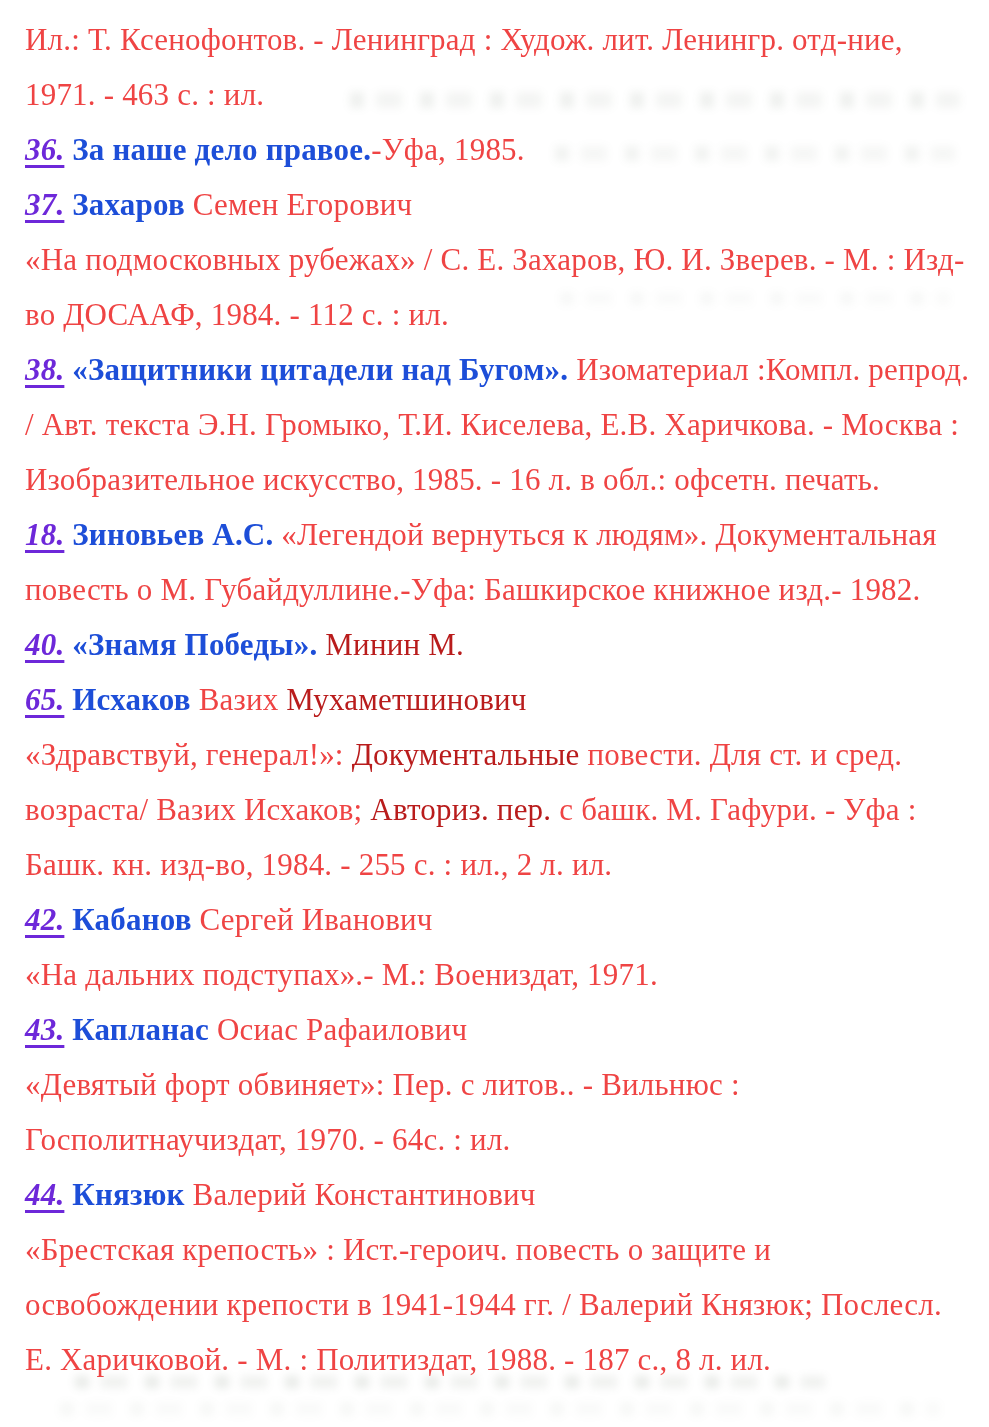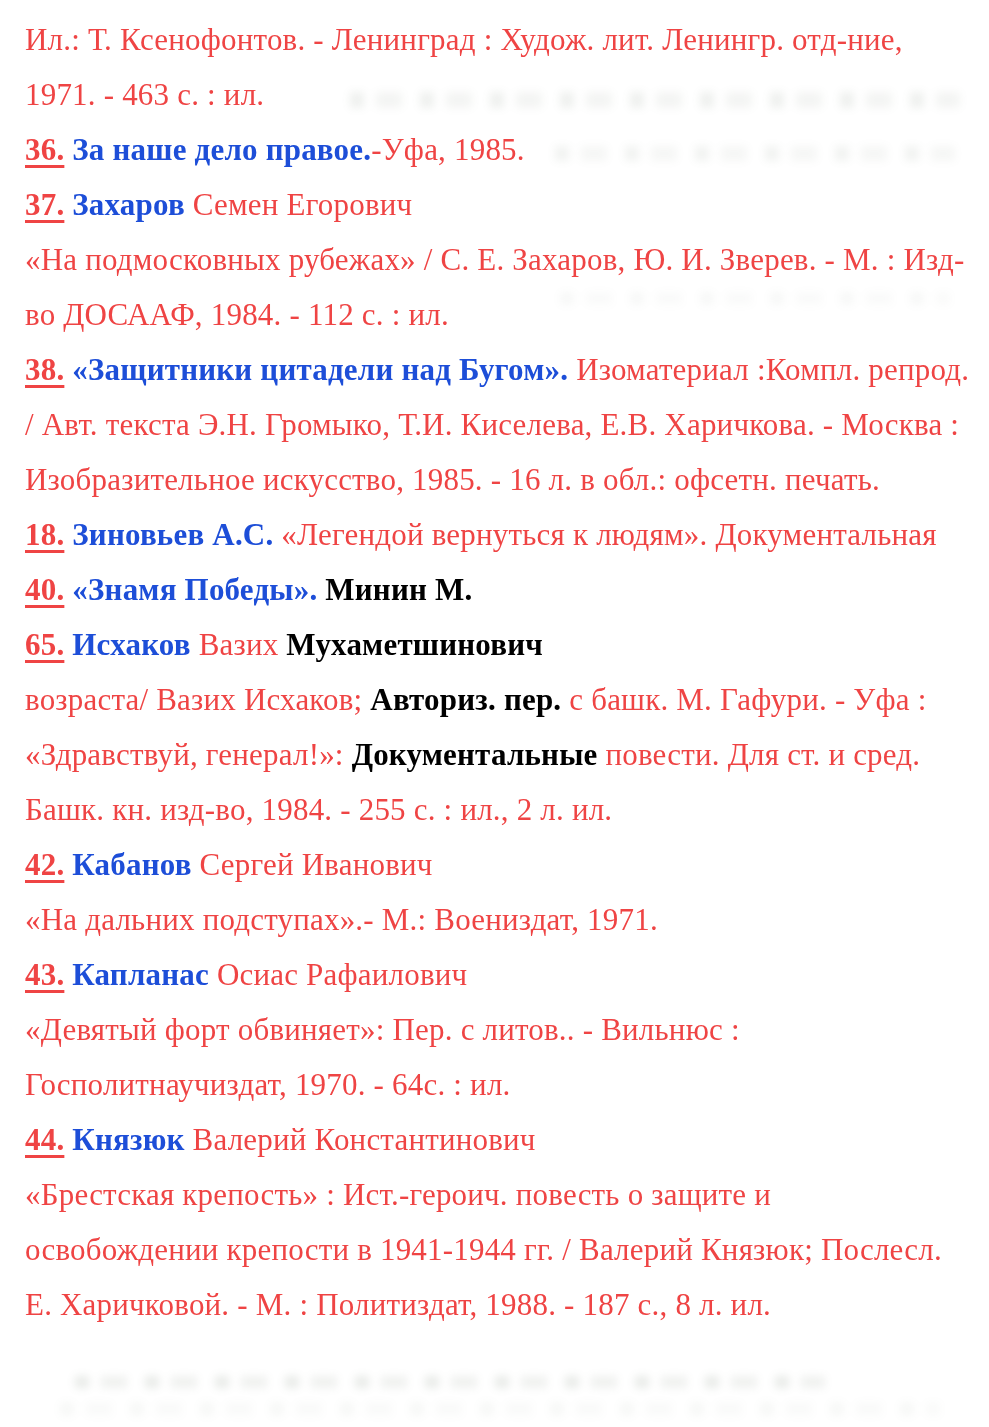--- a/index.html
+++ b/index.html
@@ -31,28 +31,29 @@
   .seg-regular {
     font-weight: normal;
     color: #ef4444;
   }
   .seg-bold {
     font-weight: bold;
     color: #1d4ed8;
   }
   .seg-num {
     font-weight: bold;
+    font-style: italic;
     text-decoration: underline;
     text-decoration-thickness: 2.5px;
     text-underline-offset: 5px;
-    color: #ef4444;
+    color: #6d28d9;
   }
   .seg-faded {
-    font-weight: bold;
-    color: #000000;
+    font-weight: normal;
+    color: #b91c1c;
   }
   
   .artifact {
     position: absolute;
     pointer-events: none;
     background: repeating-linear-gradient(
       90deg,
       rgba(120, 135, 118, 0.55) 0px,
       rgba(120, 135, 118, 0.55) 14px,
       rgba(255, 255, 255, 0) 14px,
@@ -77,24 +78,25 @@
     <p class="bib-line"><span class="seg-regular">Ил.: Т. Ксенофонтов. - Ленинград : Худож. лит. Ленингр. отд-ние,</span></p>
     <p class="bib-line"><span class="seg-regular">1971. - 463 с. : ил.</span></p>
     <p class="bib-line"><span class="seg-num">36.</span><span class="seg-bold"> За наше дело правое.</span><span class="seg-regular">-Уфа, 1985.</span></p>
     <p class="bib-line"><span class="seg-num">37.</span><span class="seg-bold"> Захаров</span><span class="seg-regular"> Семен Егорович</span></p>
     <p class="bib-line"><span class="seg-regular">«На подмосковных рубежах» / С. Е. Захаров, Ю. И. Зверев. - М. : Изд-</span></p>
     <p class="bib-line"><span class="seg-regular">во ДОСААФ, 1984. - 112 с. : ил.</span></p>
     <p class="bib-line"><span class="seg-num">38.</span><span class="seg-bold"> «Защитники цитадели над Бугом».</span><span class="seg-regular"> Изоматериал :Компл. репрод.</span></p>
     <p class="bib-line"><span class="seg-regular">/ Авт. текста Э.Н. Громыко, Т.И. Киселева, Е.В. Харичкова. - Москва :</span></p>
     <p class="bib-line"><span class="seg-regular">Изобразительное искусство, 1985. - 16 л. в обл.: офсетн. печать.</span></p>
     <p class="bib-line"><span class="seg-num">18.</span><span class="seg-bold"> Зиновьев А.С.</span><span class="seg-regular"> «Легендой вернуться к людям». Документальная</span></p>
+    <p class="bib-line"><span class="seg-regular">повесть о М. Губайдуллине.-Уфа: Башкирское книжное изд.- 1982.</span></p>
     <p class="bib-line"><span class="seg-num">40.</span><span class="seg-bold"> «Знамя Победы».</span><span class="seg-faded"> Минин М.</span></p>
     <p class="bib-line"><span class="seg-num">65.</span><span class="seg-bold"> Исхаков</span><span class="seg-regular"> Вазих </span><span class="seg-faded">Мухаметшинович</span></p>
+    <p class="bib-line"><span class="seg-regular">«Здравствуй, генерал!»: </span><span class="seg-faded">Документальные</span><span class="seg-regular"> повести. Для ст. и сред.</span></p>
     <p class="bib-line"><span class="seg-regular">возраста/ Вазих Исхаков; </span><span class="seg-faded">Авториз. пер.</span><span class="seg-regular"> с башк. М. Гафури. - Уфа :</span></p>
-    <p class="bib-line"><span class="seg-regular">«Здравствуй, генерал!»: </span><span class="seg-faded">Документальные</span><span class="seg-regular"> повести. Для ст. и сред.</span></p>
     <p class="bib-line"><span class="seg-regular">Башк. кн. изд-во, 1984. - 255 с. : ил., 2 л. ил.</span></p>
     <p class="bib-line"><span class="seg-num">42.</span><span class="seg-bold"> Кабанов</span><span class="seg-regular"> Сергей Иванович</span></p>
     <p class="bib-line"><span class="seg-regular">«На дальних подступах».- М.: Воениздат, 1971.</span></p>
     <p class="bib-line"><span class="seg-num">43.</span><span class="seg-bold"> Капланас</span><span class="seg-regular"> Осиас Рафаилович</span></p>
     <p class="bib-line"><span class="seg-regular">«Девятый форт обвиняет»: Пер. с литов.. - Вильнюс :</span></p>
     <p class="bib-line"><span class="seg-regular">Госполитнаучиздат, 1970. - 64с. : ил.</span></p>
     <p class="bib-line"><span class="seg-num">44.</span><span class="seg-bold"> Князюк</span><span class="seg-regular"> Валерий Константинович</span></p>
     <p class="bib-line"><span class="seg-regular">«Брестская крепость» : Ист.-героич. повесть о защите и</span></p>
     <p class="bib-line"><span class="seg-regular">освобождении крепости в 1941-1944 гг. / Валерий Князюк; Послесл.</span></p>
     <p class="bib-line"><span class="seg-regular">Е. Харичковой. - М. : Политиздат, 1988. - 187 с., 8 л. ил.</span></p>

